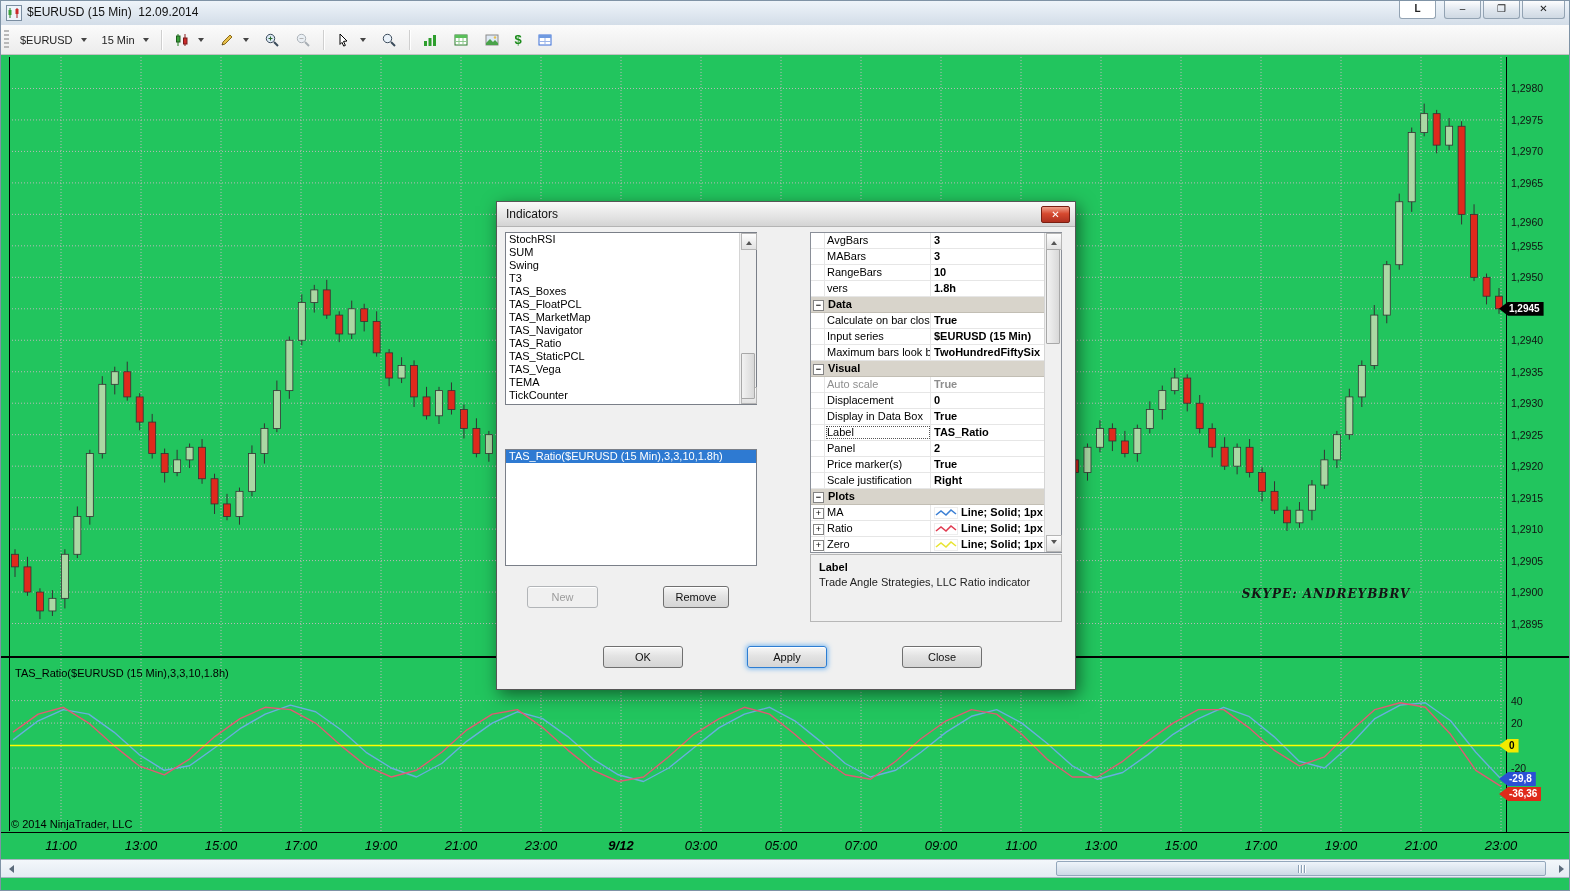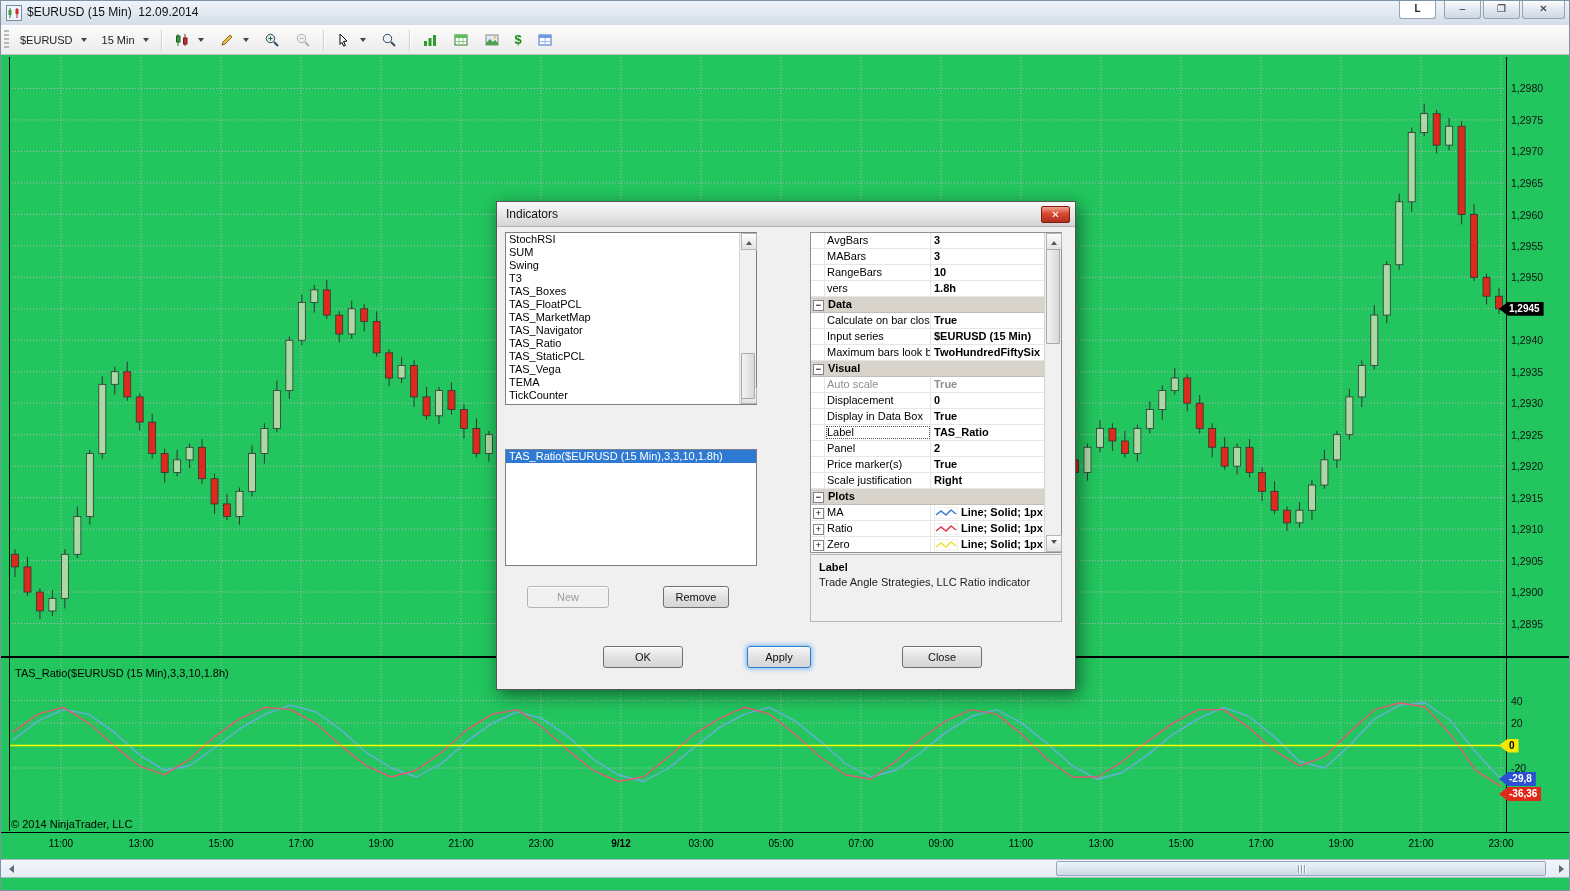--- a/index.html
+++ b/index.html
@@ -30,21 +30,21 @@
   .plot-left-border{position:absolute;left:8px;top:56px;width:1px;height:774px;background:#000;}
   .axis-vline{position:absolute;left:1505px;top:56px;width:1px;height:775px;background:#000;}
   .panel-sep{position:absolute;left:0;top:655px;width:1570px;height:2px;background:#000;}
   .bottom-sep{position:absolute;left:0;top:831px;width:1570px;height:1px;background:#000;}
   .axis-label{position:absolute;left:1510px;width:56px;font-size:10.5px;color:#111;}
   .badge{position:absolute;left:1498px;height:14px;font-size:10px;font-weight:bold;line-height:14px;padding:0 4px 0 10px;clip-path:polygon(0 50%,9px 0,100% 0,100% 100%,9px 100%);white-space:nowrap;}
   #osc-label{position:absolute;left:14px;top:666px;font-size:11px;color:#000;}
   #copyright{position:absolute;left:10px;top:817px;font-size:11px;color:#000;}
   #watermark{position:absolute;left:1150px;top:584px;width:350px;text-align:center;font-family:"DejaVu Serif",serif;font-style:italic;font-weight:bold;font-size:12px;letter-spacing:1px;color:#141414;line-height:19px;}
   #time-axis{position:absolute;left:0;top:832px;width:1570px;height:24px;}
-  .time-label{position:absolute;top:5px;width:56px;text-align:center;font-size:10px;color:#000;}
+  .time-label{position:absolute;top:5px;width:56px;text-align:center;font-size:13px;color:#000;font-style:italic;}
   .time-label.em{font-weight:bold;}
 
   
   .hscroll{position:absolute;left:0;top:858px;width:1570px;height:17px;background:linear-gradient(#f3f7fb,#e4ebf2);border-top:1px solid #aab6c2;border-bottom:1px solid #aab6c2;}
   .hs-btn{position:absolute;top:1px;width:16px;height:15px;display:flex;align-items:center;justify-content:center;}
   .tri-left{width:0;height:0;border:4px solid transparent;border-right:5px solid #5a6a7a;}
   .tri-right{width:0;height:0;border:4px solid transparent;border-left:5px solid #5a6a7a;}
   .hs-thumb{position:absolute;top:1px;height:15px;background:linear-gradient(#eef4fa,#cdd9e6);border:1px solid #93a7bc;border-radius:2px;box-sizing:border-box;display:flex;align-items:center;justify-content:center;gap:2px;}
   .hs-grip{width:1px;height:8px;background:#8ba0b5;box-shadow:1px 0 0 #fff;}
 
@@ -63,24 +63,24 @@
   .vscroll{position:absolute;right:0;top:0;width:17px;height:100%;background:#f0f0f0;border-left:1px solid #d5d5d5;box-sizing:border-box;}
   .sb-btn{position:absolute;left:1px;width:14px;height:15px;background:linear-gradient(#fdfdfd,#e2e2e2);border:1px solid #b5b5b5;display:flex;align-items:center;justify-content:center;}
   .sb-btn.up{top:0;}
   .sb-btn.down{bottom:0;}
   .tri-up{width:0;height:0;border:3px solid transparent;border-bottom:4px solid #555;}
   .tri-down{width:0;height:0;border:3px solid transparent;border-top:4px solid #555;}
   .sb-thumb{position:absolute;left:1px;width:14px;background:linear-gradient(90deg,#f2f2f2,#d8d8d8);border:1px solid #a8a8a8;border-radius:1px;box-sizing:border-box;}
   .dlg-btn{position:absolute;height:22px;font-size:11px;color:#111;text-align:center;border:1px solid #707070;border-radius:3px;background:linear-gradient(#f7f7f7,#e3e3e3 45%,#d5d5d5);box-shadow:inset 0 1px 0 #fff;}
   .dlg-btn.disabled{color:#9b9b9b;border-color:#b2b5b8;background:#f0f0f0;}
   .dlg-btn.focus{border-color:#2d7dd2;box-shadow:0 0 5px 1px #7ab8f0, inset 0 1px 0 #fff;}
-  #btn-new{left:30px;top:384px;width:82px;}
+  #btn-new{left:30px;top:384px;width:71px;}
   #btn-remove{left:166px;top:384px;width:66px;}
   #btn-ok{left:106px;top:444px;width:80px;}
-  #btn-apply{left:250px;top:444px;width:64px;}
+  #btn-apply{left:250px;top:444px;width:80px;}
   #btn-close{left:405px;top:444px;width:80px;}
 
   .propgrid{position:absolute;left:313px;top:30px;width:252px;height:321px;background:#fff;border:1px solid #8a8f98;box-sizing:border-box;}
   .prop-rows{position:absolute;left:0;top:0;right:17px;bottom:0;overflow:hidden;}
   .prow{display:flex;height:16px;line-height:15px;border-bottom:1px solid #e6e6e6;background:#fff;font-size:11px;box-sizing:border-box;}
   .prow.section{background:#d8d4cb;border-bottom:1px solid #c2beb4;font-weight:bold;align-items:center;}
   .indent{width:14px;flex:0 0 14px;border-right:1px solid #e6e6e6;box-sizing:border-box;}
   .pname{width:106px;flex:0 0 106px;padding-left:2px;border-right:1px solid #e6e6e6;overflow:hidden;white-space:nowrap;box-sizing:border-box;}
   .pname.selcell{outline:1px dotted #555;outline-offset:-2px;}
   .pvalue{flex:1;padding-left:3px;font-weight:bold;overflow:hidden;white-space:nowrap;display:flex;align-items:center;gap:3px;}
@@ -515,21 +515,21 @@
   <div class="plot-left-border"></div>
   <div class="axis-vline"></div>
   <div class="panel-sep"></div>
   <div class="bottom-sep"></div>
 
   <div id="price-axis-labels">
       <div class="axis-label" style="top: 81.4737px;">1,2980</div>
       <div class="axis-label" style="top: 112.947px;">1,2975</div>
       <div class="axis-label" style="top: 144.421px;">1,2970</div>
       <div class="axis-label" style="top: 175.895px;">1,2965</div>
-      <div class="axis-label" style="top: 208px;">1,2960</div>
+      <div class="axis-label" style="top: 215px;">1,2960</div>
       <div class="axis-label" style="top: 238.842px;">1,2955</div>
       <div class="axis-label" style="top: 270.316px;">1,2950</div>
       <div class="axis-label" style="top: 301.789px;">1,2945</div>
       <div class="axis-label" style="top: 333.263px;">1,2940</div>
       <div class="axis-label" style="top: 364.737px;">1,2935</div>
       <div class="axis-label" style="top: 396.211px;">1,2930</div>
       <div class="axis-label" style="top: 427.684px;">1,2925</div>
       <div class="axis-label" style="top: 459.158px;">1,2920</div>
       <div class="axis-label" style="top: 490.632px;">1,2915</div>
       <div class="axis-label" style="top: 522.105px;">1,2910</div>
@@ -566,20 +566,21 @@
       <div class="time-label" style="left: 1152px;">15:00</div>
       <div class="time-label" style="left: 1232px;">17:00</div>
       <div class="time-label" style="left: 1312px;">19:00</div>
       <div class="time-label" style="left: 1392px;">21:00</div>
       <div class="time-label" style="left: 1472px;">23:00</div>
     </div>
 
   <div id="osc-label">TAS_Ratio($EURUSD (15 Min),3,3,10,1.8h)</div>
   <div id="copyright">© 2014 NinjaTrader, LLC</div>
   <div id="watermark">
+    <div>SKYPE: ANDREYBBRV</div>
   </div>
 
   <div class="hscroll">
     <div class="hs-btn" style="left:0;">
         <i class="tri-left"></i>
       </div>
     <div class="hs-btn" style="right:0;">
         <i class="tri-right"></i>
       </div>
     <div class="hs-thumb" style="left:1055px;width:490px;">

